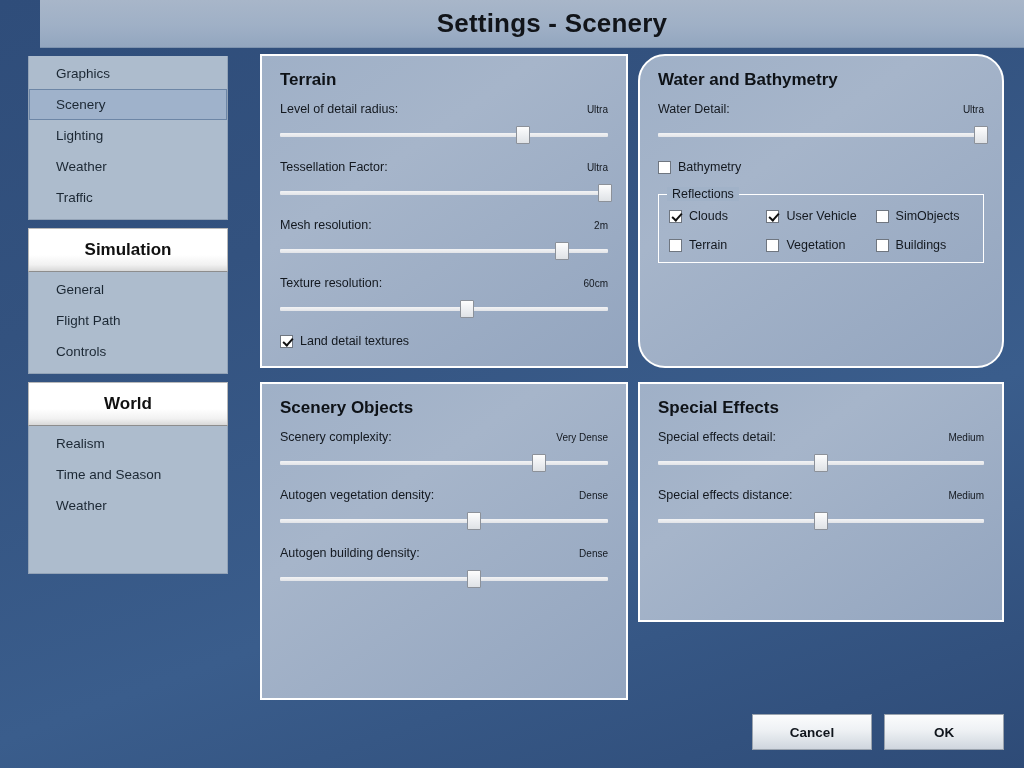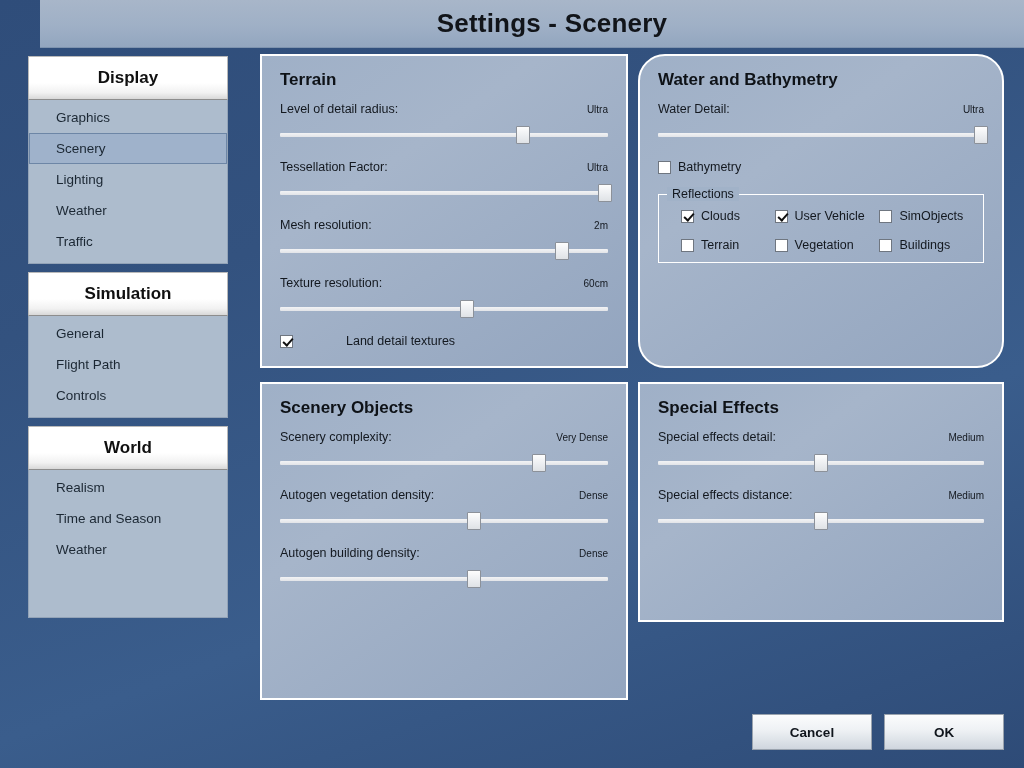--- a/index.html
+++ b/index.html
@@ -167,21 +167,21 @@
     border: solid #101010;
     border-width: 0 2px 2px 0;
     transform: rotate(42deg);
   }
 
   
   .groupbox {
     position: relative;
     border: 1px solid #ffffff;
     margin-top: 20px;
-    padding: 14px 10px 10px 22px;
+    padding: 14px 10px 10px 10px;
   }
   .groupbox-legend {
     position: absolute;
     top: -8px;
     left: 8px;
     padding: 0 5px;
     font-size: 12.5px;
     color: #13181f;
     background: #a1b2c8;
   }
@@ -213,21 +213,20 @@
 </style>
 </head>
 <body>
 
 <div class="titlebar">
   <div class="titlebar-text">Settings - Scenery</div>
 </div>
 
 <div class="sidebar" id="sidebar">
     <div class="nav-group">
-      <div class="nav-header">Display</div>
       <div class="nav-items">
         <div class="nav-item">
           <span>Graphics</span>
         </div>
         <div class="nav-item selected">
           <span>Scenery</span>
         </div>
         <div class="nav-item">
           <span>Lighting</span>
         </div>
@@ -306,21 +305,21 @@
         <div class="slider-labels">
           <span>Texture resolution:</span>
           <span class="slider-value">60cm</span>
         </div>
         <div class="slider">
           <div class="slider-track"></div>
           <div class="slider-thumb" style="left: 57%;"></div>
         </div>
       </div>
     </div>
-  <div class="checkbox-row" style="margin-top:4px;gap:46px;">
+  <div class="checkbox-row" style="margin-top:4px;">
     <span class="checkbox checked"></span>
     <span>Land detail textures</span>
   </div>
 </div>
 
 <div class="panel" id="panel-water">
   <div class="panel-title">Water and Bathymetry</div>
   <div id="water-sliders">
       <div class="slider-row">
         <div class="slider-labels">

